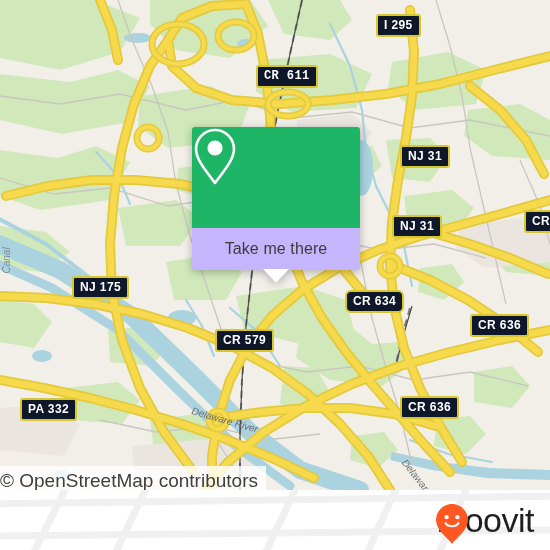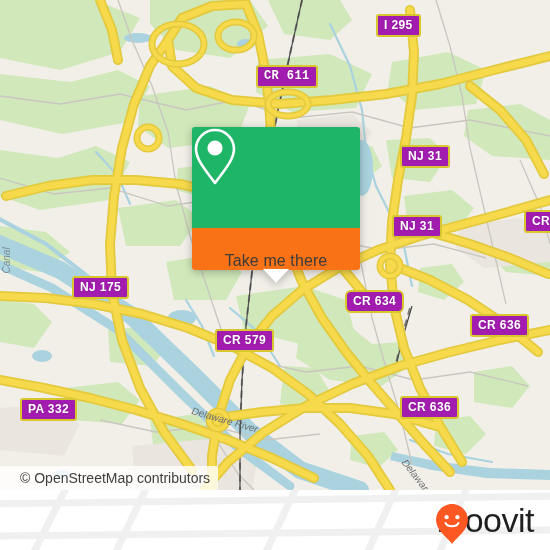--- a/index.html
+++ b/index.html
@@ -14,21 +14,21 @@
   .map{
     position:absolute;left:0;top:0;width:550px;height:490px;
     background:#f2efe9;
     overflow:hidden;
   }
   .map svg{position:absolute;left:0;top:0;}
 
   
   .shield{
     position:absolute;
-    background:#a21caf;
+    background:#0f172a;
     border:2px solid #d8c62e;
     border-radius:3px;
     color:#ffffff;
     font-size:12px;
     font-weight:bold;
     line-height:1;
     padding:3px 6px 4px 6px;
     white-space:nowrap;
     letter-spacing:.4px;
     text-shadow:0 0 2px rgba(0,0,0,.18);
@@ -56,42 +56,42 @@
     filter:drop-shadow(0 2px 4px rgba(0,0,0,.28));
   }
   .callout-top{
     height:101px;width:100%;
     background:#1fb566;
     border-radius:3px 3px 0 0;
     display:flex;align-items:center;justify-content:center;
   }
   .callout-bottom{
     height:42px;width:100%;
-    background:#f97316;
+    background:#c4b5fd;
     border-radius:0 0 3px 3px;
-    display:flex;align-items:flex-end;justify-content:center;
+    display:flex;align-items:center;justify-content:center;
     position:relative;
   }
   .callout-bottom .cta{
     color:#3b3b3b;font-size:16px;letter-spacing:.1px;
   }
   .callout-tail{
     position:absolute;left:50%;bottom:-13px;margin-left:-13px;
     width:0;height:0;
     border-left:13px solid transparent;
     border-right:13px solid transparent;
     border-top:14px solid #ffffff;
   }
 
   
   .attrib{
     position:absolute;left:0;top:466px;
     background:rgba(255,255,255,.80);
-    color:#3f3f3f;font-size:14px;
-    padding:4px 8px 5px 20px;
+    color:#3f3f3f;font-size:19px;
+    padding:4px 8px 5px 0;
     white-space:nowrap;
   }
 
   
   .footer{
     position:absolute;left:0;top:490px;width:550px;height:60px;
     background:#ffffff;overflow:hidden;
   }
   .footer svg{position:absolute;left:0;top:0;}
   .footer-title{

